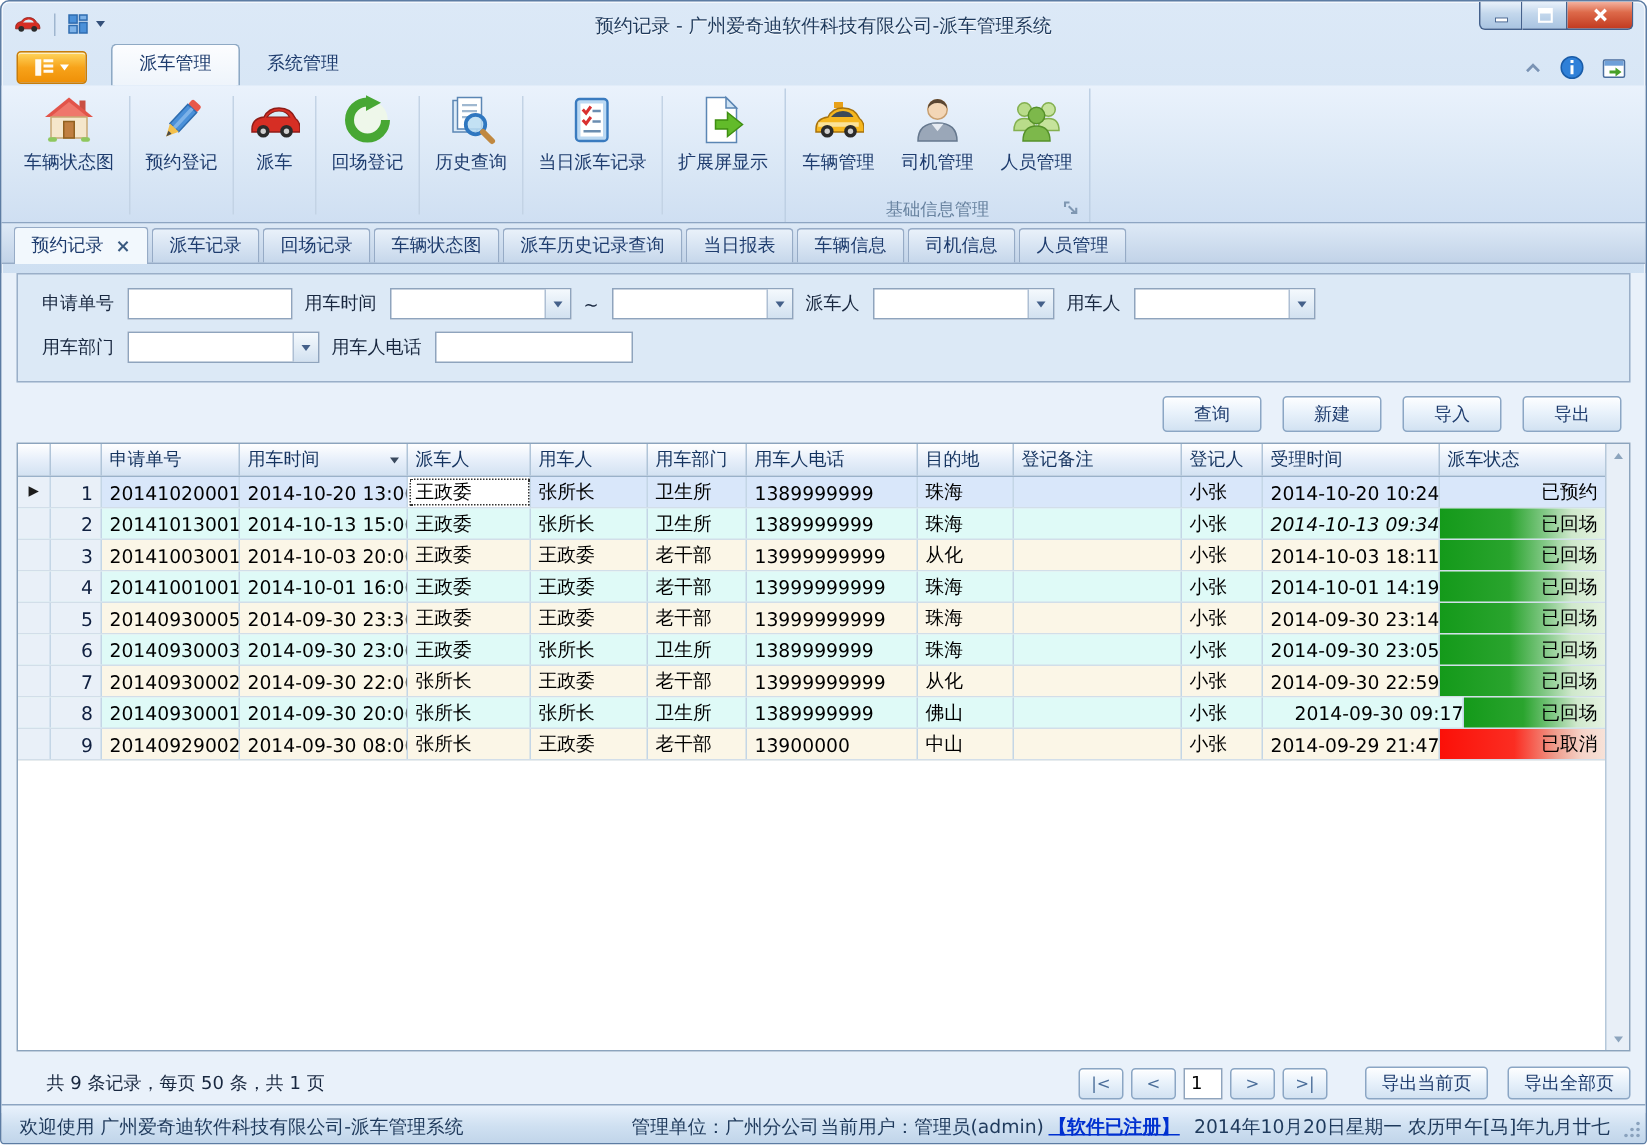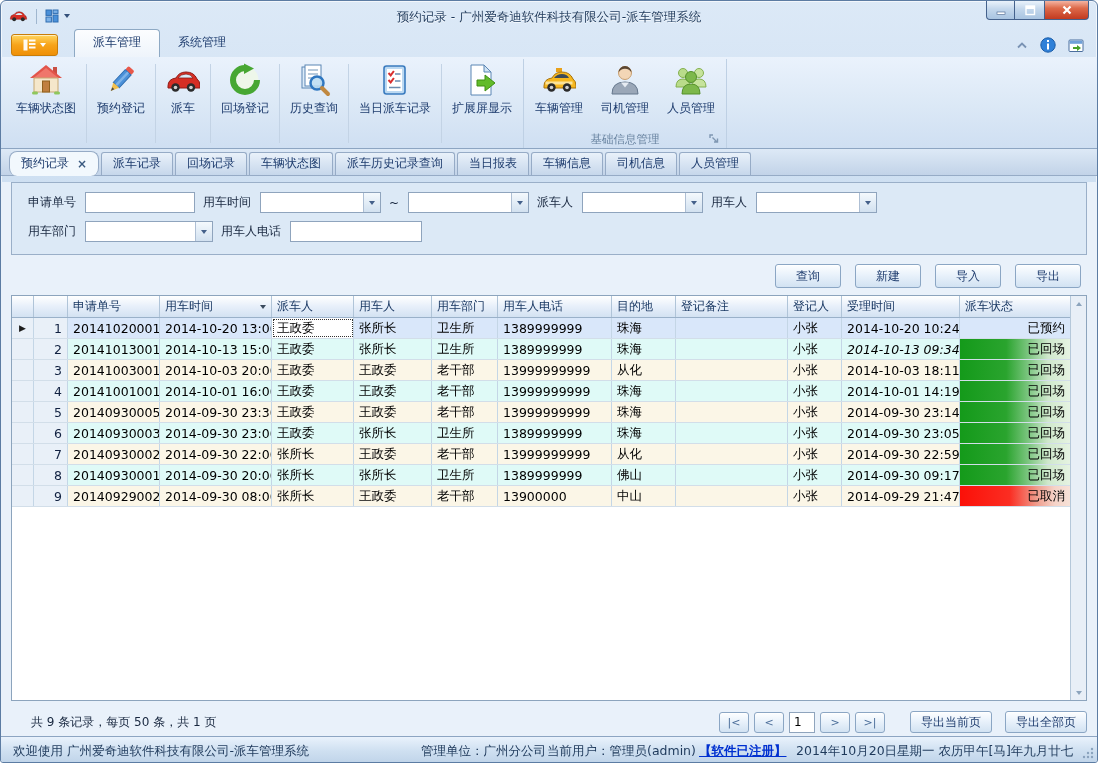--- a/index.html
+++ b/index.html
@@ -49,21 +49,21 @@
   .rb-btn .rb-label { color:#1e3c6e; white-space:nowrap; margin-top:3px; font-size:12px; }
   .rb-sep { width:1px; background:#c3d3e5; margin:5px 1px; }
   .rb-caption { height:17px; line-height:16px; text-align:center; color:#67829f; font-size:11.5px; position:relative; }
 
   
   .doc-tabs { height:27px; background:linear-gradient(#dde9f6,#c2d3e8); display:flex; align-items:flex-end;
               padding:0 0 0 8px; gap:2px; border-bottom:1px solid #96abc6; }
   .dtab { padding:4px 11px 5px; background:linear-gradient(#e9f1fa,#c6d7eb); border:1px solid #96abc6;
           border-bottom:none; border-radius:3px 3px 0 0; color:#1e3c6e; white-space:nowrap;
           display:flex; align-items:center; gap:8px; height:23px; }
-  .dtab.active { background:#f2f8fd; height:25px; margin-bottom:-1px;border-radius:8px; }
+  .dtab.active { background:#f2f8fd; height:25px; margin-bottom:-1px; }
   .dtab-close { color:#3a5a80; font-weight:bold; font-size:12px; line-height:10px; }
 
   
   .content { position:relative; height:560px; background:#e9f1fa; }
 
   .filter-panel { margin:6px 10px 0; border:1px solid #9aafc8; background:#dce9f6; padding:8px 8px 5px; }
   .f-row { display:flex; align-items:center; height:23px; margin-bottom:6px; }
   .f-label { color:#18273f; margin:0 9px 0 8px; white-space:nowrap; }
   .f-text { width:110px; height:21px; border:1px solid #8fa4bd; background:#fff; padding:0 3px; font:inherit; }
   .f-text.wide { width:132px; }
@@ -559,21 +559,21 @@
               <div class="gc num" style="width: 34px;">8</div>
               <div class="gc" style="width: 92px;">20140930001</div>
               <div class="gc" style="width: 112px;">2014-09-30 20:00</div>
               <div class="gc" style="width: 82px;">张所长</div>
               <div class="gc" style="width: 78px;">张所长</div>
               <div class="gc" style="width: 66px;">卫生所</div>
               <div class="gc" style="width: 114px;">1389999999</div>
               <div class="gc" style="width: 64px;">佛山</div>
               <div class="gc" style="width: 112px;"></div>
               <div class="gc" style="width: 54px;">小张</div>
-              <div class="gc" style="width: 118px;">2014-09-30 09:17</div>
+              <div class="gc" style="width: 118px; margin-left: 16px;">2014-09-30 09:17</div>
               <div class="gc status" style="background: linear-gradient(90deg, rgb(20, 154, 26) 0%, rgb(42, 164, 46) 42%, rgb(132, 201, 136) 64%, rgb(207, 232, 204) 80%, rgb(230, 243, 226) 100%);">已回场</div>
             </div>
             <div class="grow r-cream">
               <div class="gc ind" style="width: 22px;"></div>
               <div class="gc num" style="width: 34px;">9</div>
               <div class="gc" style="width: 92px;">20140929002</div>
               <div class="gc" style="width: 112px;">2014-09-30 08:00</div>
               <div class="gc" style="width: 82px;">张所长</div>
               <div class="gc" style="width: 78px;">王政委</div>
               <div class="gc" style="width: 66px;">老干部</div>

